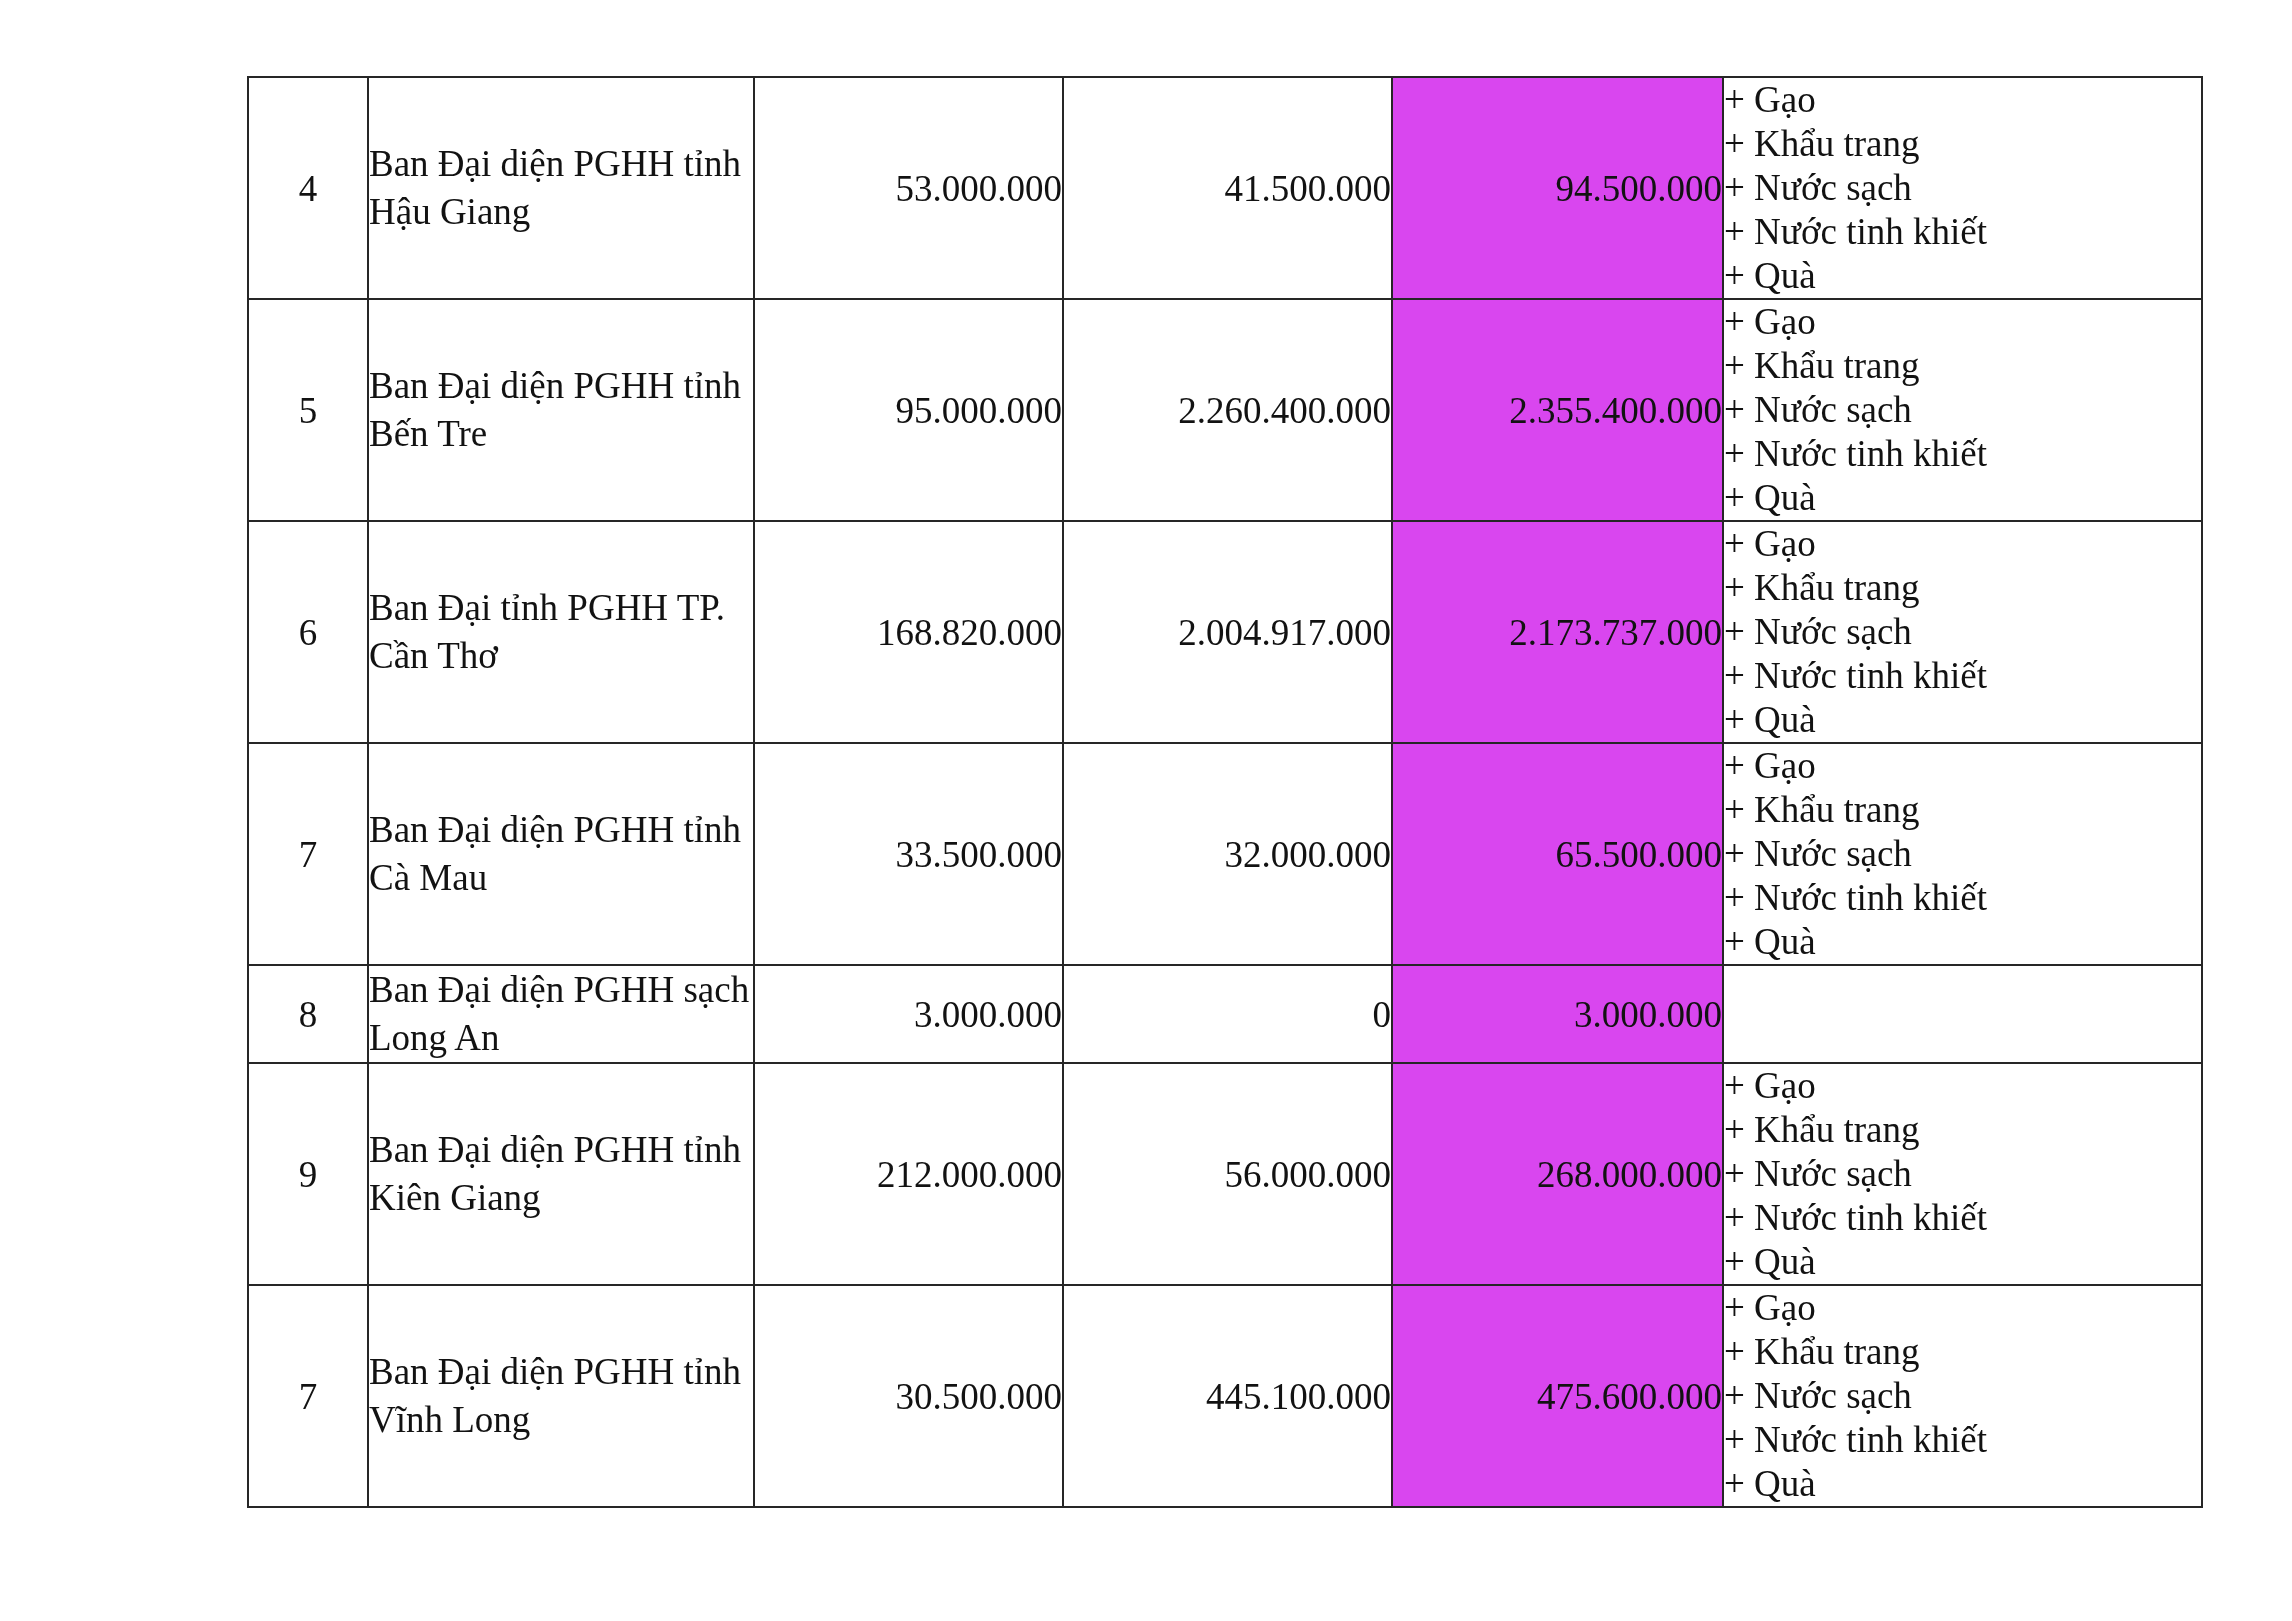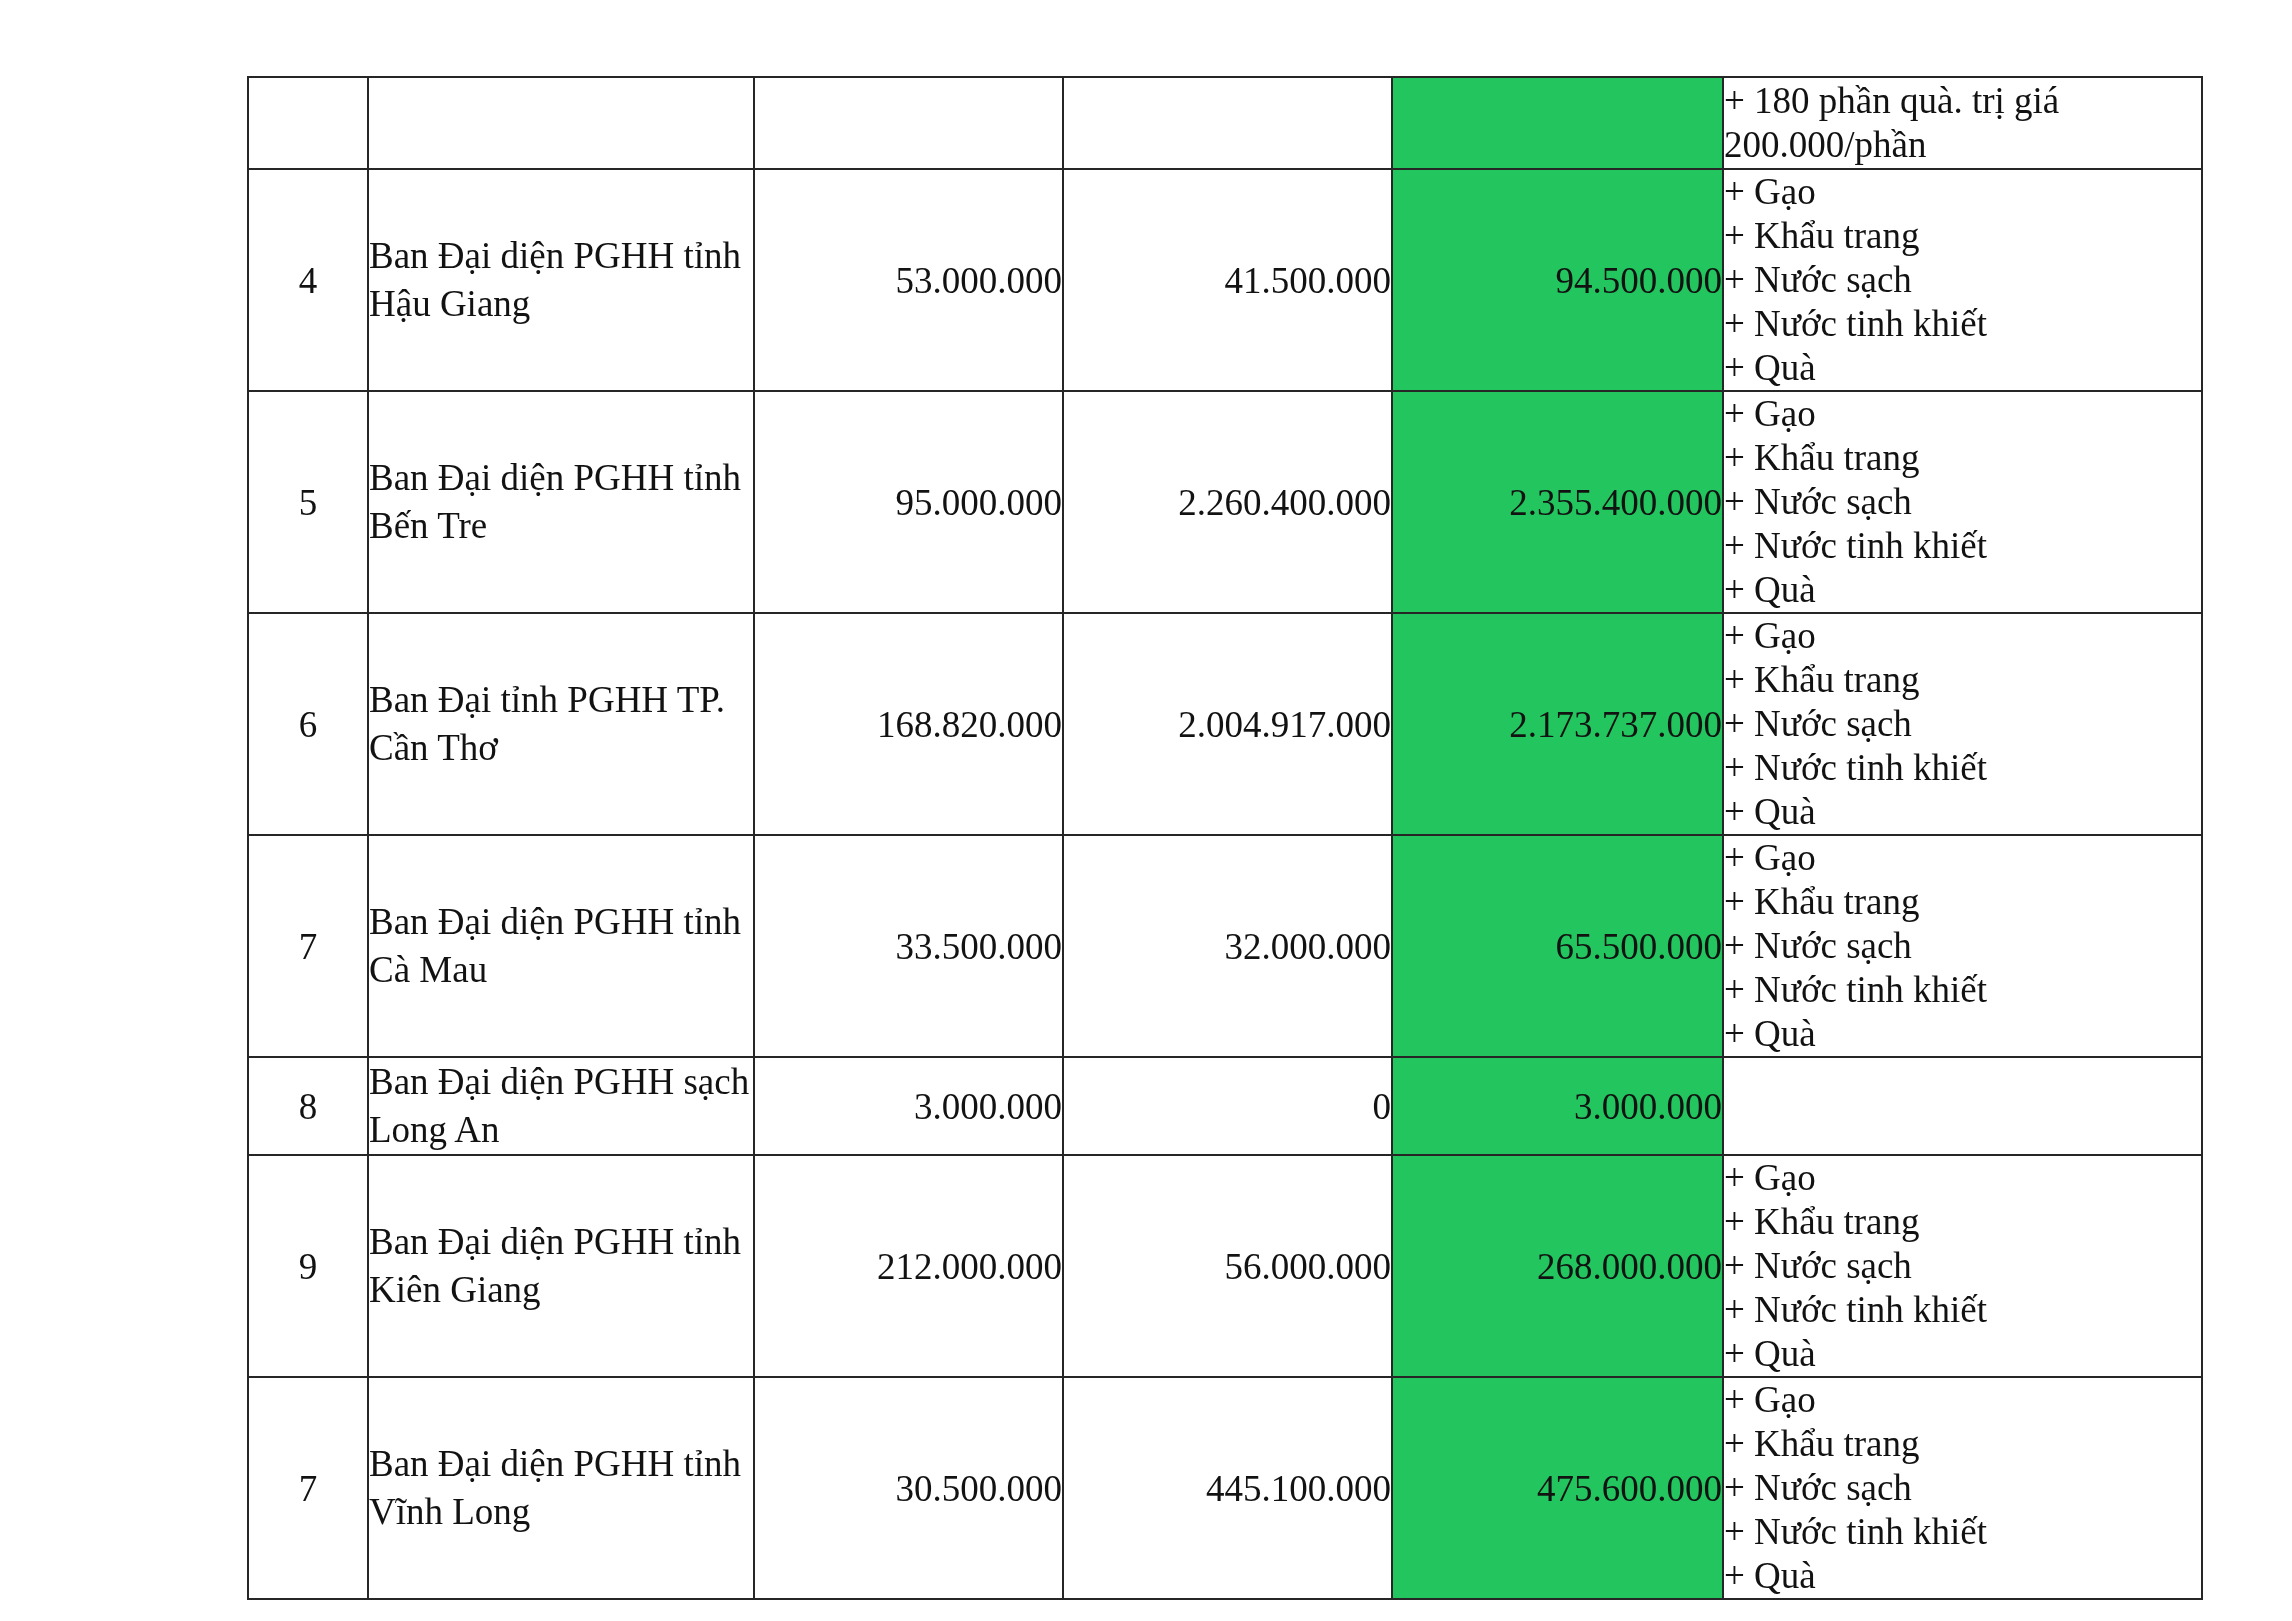--- a/index.html
+++ b/index.html
@@ -30,48 +30,38 @@
   }
   tr.row-cont      { height: 92px; }
   tr.row-cont td   { border-top-width: 2.9px; border-bottom-width: 2.9px; }
   tr.row-tall      { height: 222px; }
   tr.row-short     { height: 94px; }
   tr:last-child td { border-bottom-width: 2.9px; }
 
   td.cell-stt  { text-align: center; }
   td.cell-name { padding: 2px 7.8px 2px 15.7px; line-height: 48px; }
   td.cell-num  { text-align: right; padding-right: 17.6px; margin-top: 45px; }
-  td.cell-total{ background: #22c55e; }
+  td.cell-total{ background: #d946ef; }
   td.cell-items{ padding: 1px 7.8px 1px 11.8px; line-height: 44px; vertical-align: middle; }
   td.cell-items div { white-space: normal; }
 </style>
 </head>
 <body>
 
 <div id="page">
   <table id="donation-table">
     <colgroup>
       <col style="width:120px">
       <col style="width:386px">
       <col style="width:309px">
       <col style="width:329px">
       <col style="width:331px">
       <col style="width:479px">
     </colgroup>
     <tbody>
-        <tr class="row-cont">
-    <td class="cell-stt"></td>
-    <td class="cell-name"></td>
-    <td class="cell-num"></td>
-    <td class="cell-num"></td>
-    <td class="cell-num cell-total"></td>
-    <td class="cell-items">
-            <div>+ 180 phần quà. trị giá 200.000/phần</div>
-          </td>
-  </tr>
         <tr class="row-tall">
     <td class="cell-stt">4</td>
     <td class="cell-name">Ban Đại diện PGHH tỉnh Hậu Giang</td>
     <td class="cell-num">53.000.000</td>
     <td class="cell-num">41.500.000</td>
     <td class="cell-num cell-total">94.500.000</td>
     <td class="cell-items">
             <div>+ Gạo</div>
             <div>+ Khẩu trang</div>
             <div>+ Nước sạch</div>

